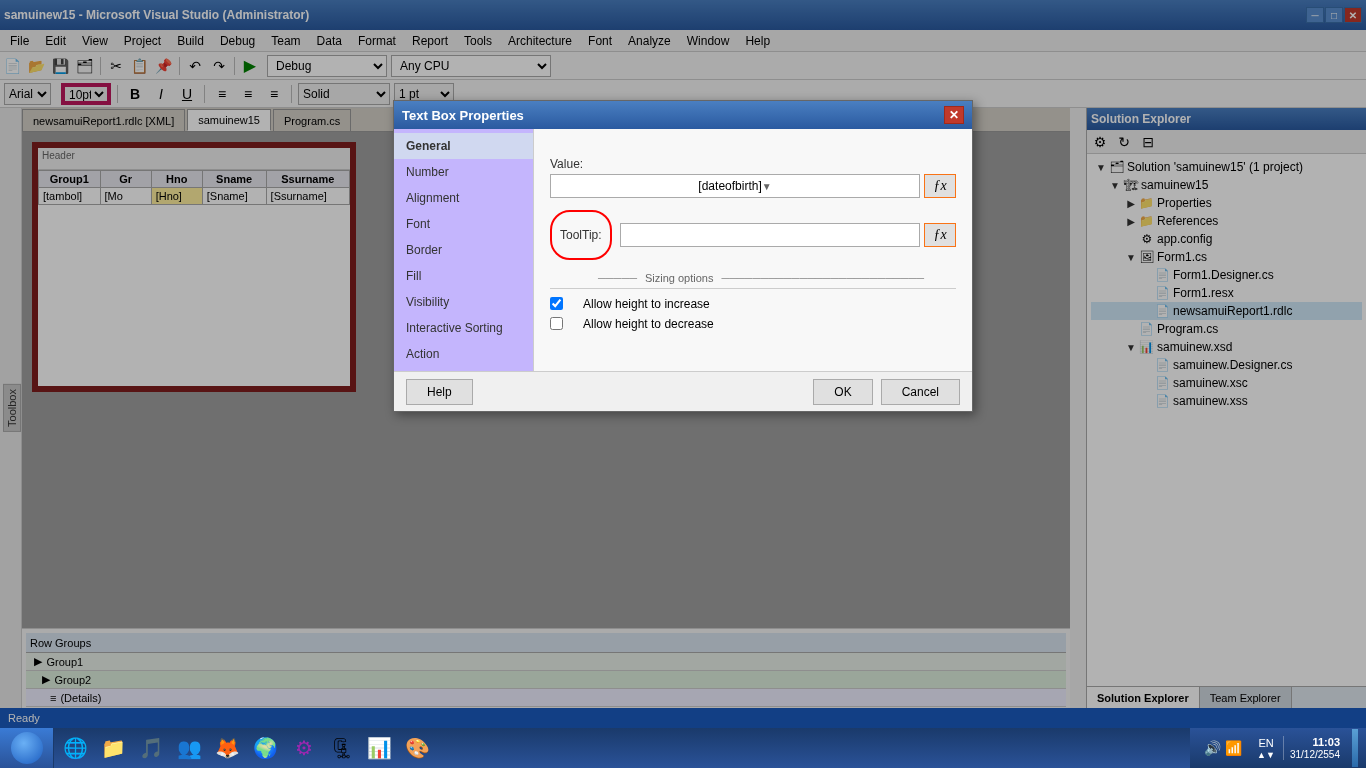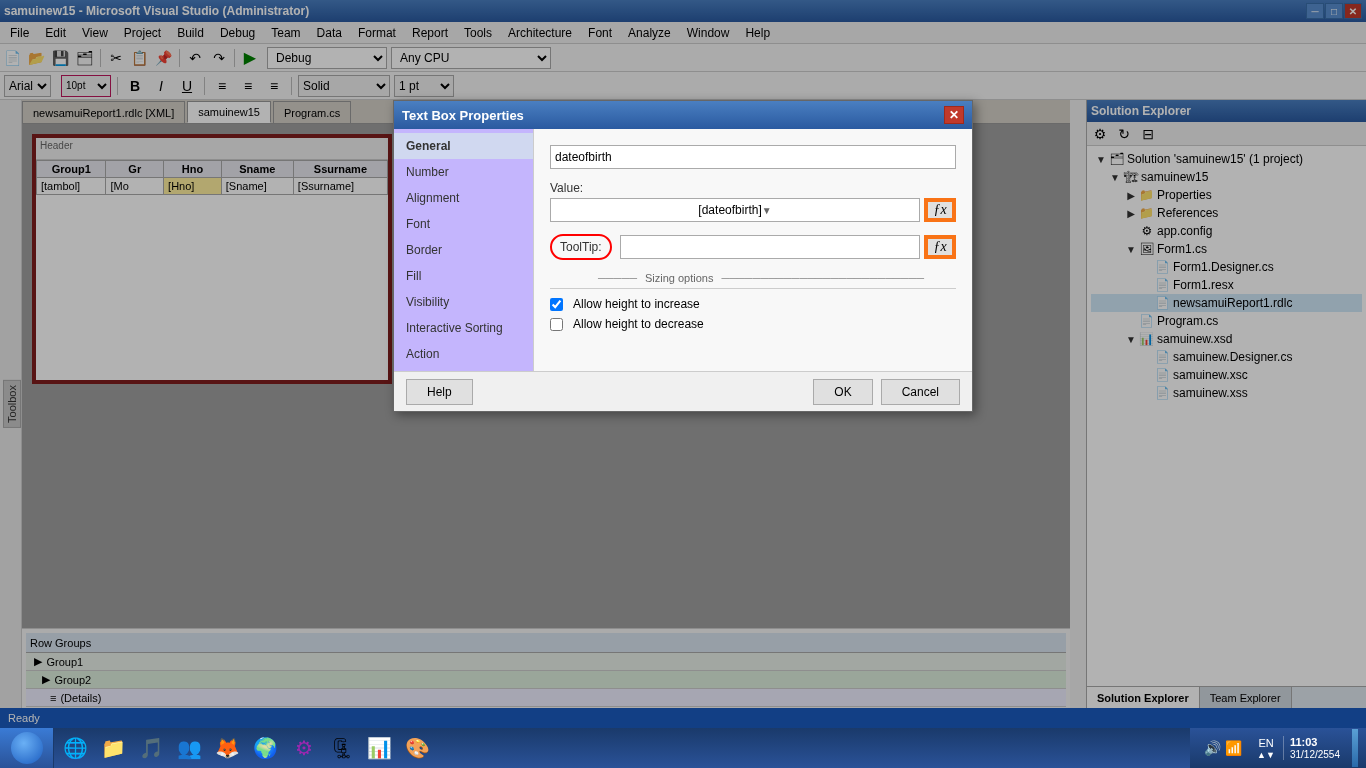--- a/index.html
+++ b/index.html
@@ -82,21 +82,21 @@
     .vs-window {
       position: absolute;
       top: 0; left: 0;
       width: 1366px;
       height: 728px;
       background: #f0f0f0;
       display: flex;
       flex-direction: column;
     }
     .title-bar {
-      height: 22px;
+      height: 30px;
       background: linear-gradient(to bottom, #4a7fc1, #2a5aa0);
       display: flex;
       align-items: center;
       justify-content: space-between;
       padding: 0 4px;
       color: white;
       font-size: 12px;
       font-weight: bold;
       gap: 6px;
     }
@@ -251,23 +251,23 @@
 
     .report-canvas {
       flex: 1;
       background: #a0a0a0;
       padding: 10px;
       overflow: auto;
       position: relative;
     }
     .report-inner {
       background: white;
-      width: 360px;
+      width: 324px;
       min-height: 250px;
-      border: 4px solid #7f1d1d;
+      border: 6px solid #7f1d1d;
     }
     .report-header {
       height: 22px;
       background: #f0f0f0;
       border-bottom: 1px solid #ccc;
       font-size: 10px;
       padding: 2px 4px;
       color: #666;
     }
     .report-table {
@@ -501,21 +501,21 @@
       justify-content: space-between;
     }
     .dropdown-arrow {
       font-size: 10px;
       color: #666;
     }
     .expr-btn {
       width: 32px;
       height: 24px;
       background: #e0e0e0;
-      border: 4px solid #f97316;
+      border: 1px solid #f97316;
       display: flex;
       align-items: center;
       justify-content: center;
       cursor: pointer;
       font-size: 14px;
       font-style: italic;
       font-family: serif;
     }
     .tooltip-label {
       font-size: 12px;
@@ -537,22 +537,22 @@
       display: flex;
       align-items: center;
       gap: 8px;
     }
     .sizing-title::before {
       content: '';
       flex: 0 0 40px;
     }
     .checkbox-row {
       display: flex;
-      align-items: flex-end;
-      gap: 10px;
+      align-items: flex-start;
+      gap: 20px;
       margin-bottom: 6px;
     }
     .dialog-footer {
       height: 40px;
       background: #f0f0f0;
       border-top: 1px solid #ccc;
       display: flex;
       align-items: center;
       justify-content: flex-end;
       padding: 0 12px;
@@ -629,21 +629,21 @@
       </select>
     </div>
   </div>
 
   <div class="format-bar">
     <span style="font-size:11px; color:#666; margin-right:6px;">
       <select style="height:22px; font-size:12px; border:1px solid #aaa;">
         <option>Arial</option>
       </select>
     </span>
-    <select style="height:22px; font-size:10px; border:1px solid #be185d; width:50px;">
+    <select style="height:22px; font-size:12px; border:4px solid #be185d; width:50px;">
       <option>10pt</option>
     </select>
     <div class="toolbar-sep"></div>
     <div class="toolbar-btn" style="font-weight:bold;">B</div>
     <div class="toolbar-btn" style="font-style:italic;">I</div>
     <div class="toolbar-btn" style="text-decoration:underline;">U</div>
     <div class="toolbar-sep"></div>
     <div class="toolbar-btn">≡</div>
     <div class="toolbar-btn">≡</div>
     <div class="toolbar-btn">≡</div>
@@ -824,37 +824,36 @@
         <div class="dialog-nav-item">Border</div>
         <div class="dialog-nav-item">Fill</div>
         <div class="dialog-nav-item">Visibility</div>
         <div class="dialog-nav-item">Interactive Sorting</div>
         <div class="dialog-nav-item">Action</div>
       </div>
 
       <div class="dialog-main">
 
         <div class="field-row">
-          <input type="text" class="field-input field-input-full" style="display: block; width: 100%;" value="dateofbirth">
         </div>
 
         <div class="field-row">
           <div class="field-label">Value:</div>
           <div class="field-row-inline">
             <div class="field-input-dropdown" style="flex:1; min-width:0;justify-content:center;">
               <span>[dateofbirth]</span>
               <span class="dropdown-arrow">▼</span>
             </div>
             <div class="expr-btn">ƒx</div>
           </div>
         </div>
 
         <div class="field-row tooltip-circle">
           <div class="field-row-inline">
-            <div class="tooltip-label" style="border: 2px solid red; border-radius: 20px; padding: 4px 8px; font-size:12px; white-space:nowrap;">ToolTip:</div>
+            <div class="tooltip-label" style="border: 2px solid red; border-radius: 20px; padding: 16px 8px; font-size:12px; white-space:nowrap;">ToolTip:</div>
             <div style="flex:1; height:24px; border:1px solid #aaa; background:white; margin-left:4px;"></div>
             <div class="expr-btn">ƒx</div>
           </div>
         </div>
 
         <div class="sizing-options">
           <div class="sizing-title">
             <span style="font-size:11px; color:#888;">─────</span>
             <span>Sizing options</span>
             <span style="font-size:11px; color:#888; flex:1;">──────────────────────────</span>
@@ -897,19 +896,19 @@
   </div>
   <div class="taskbar-right">
     <div class="taskbar-systray">
       <span class="systray-icon">🔊</span>
       <span class="systray-icon">📶</span>
     </div>
     <div style="display:flex; flex-direction:column; align-items:center; gap:1px;">
       <span style="color:white; font-size:11px;">EN</span>
       <span style="color:white; font-size:9px;">▲▼</span>
     </div>
-    <div style="display:flex; flex-direction:column; gap:1px; border-left:1px solid rgba(255,255,255,0.3); padding-left:6px;">
+    <div style="display:flex; flex-direction:column; align-items:flex-end; gap:1px; border-left:1px solid rgba(255,255,255,0.3); padding-left:6px;">
       <span style="color:white; font-size:11px; font-weight:bold;">11:03</span>
       <span style="color:white; font-size:10px;">31/12/2554</span>
     </div>
     <div style="width:6px; height:38px; background:linear-gradient(to bottom, #5a9fd5, #2a6aaa); margin-left:4px; cursor:pointer;"></div>
   </div>
 </div>
 
 </body></html>

